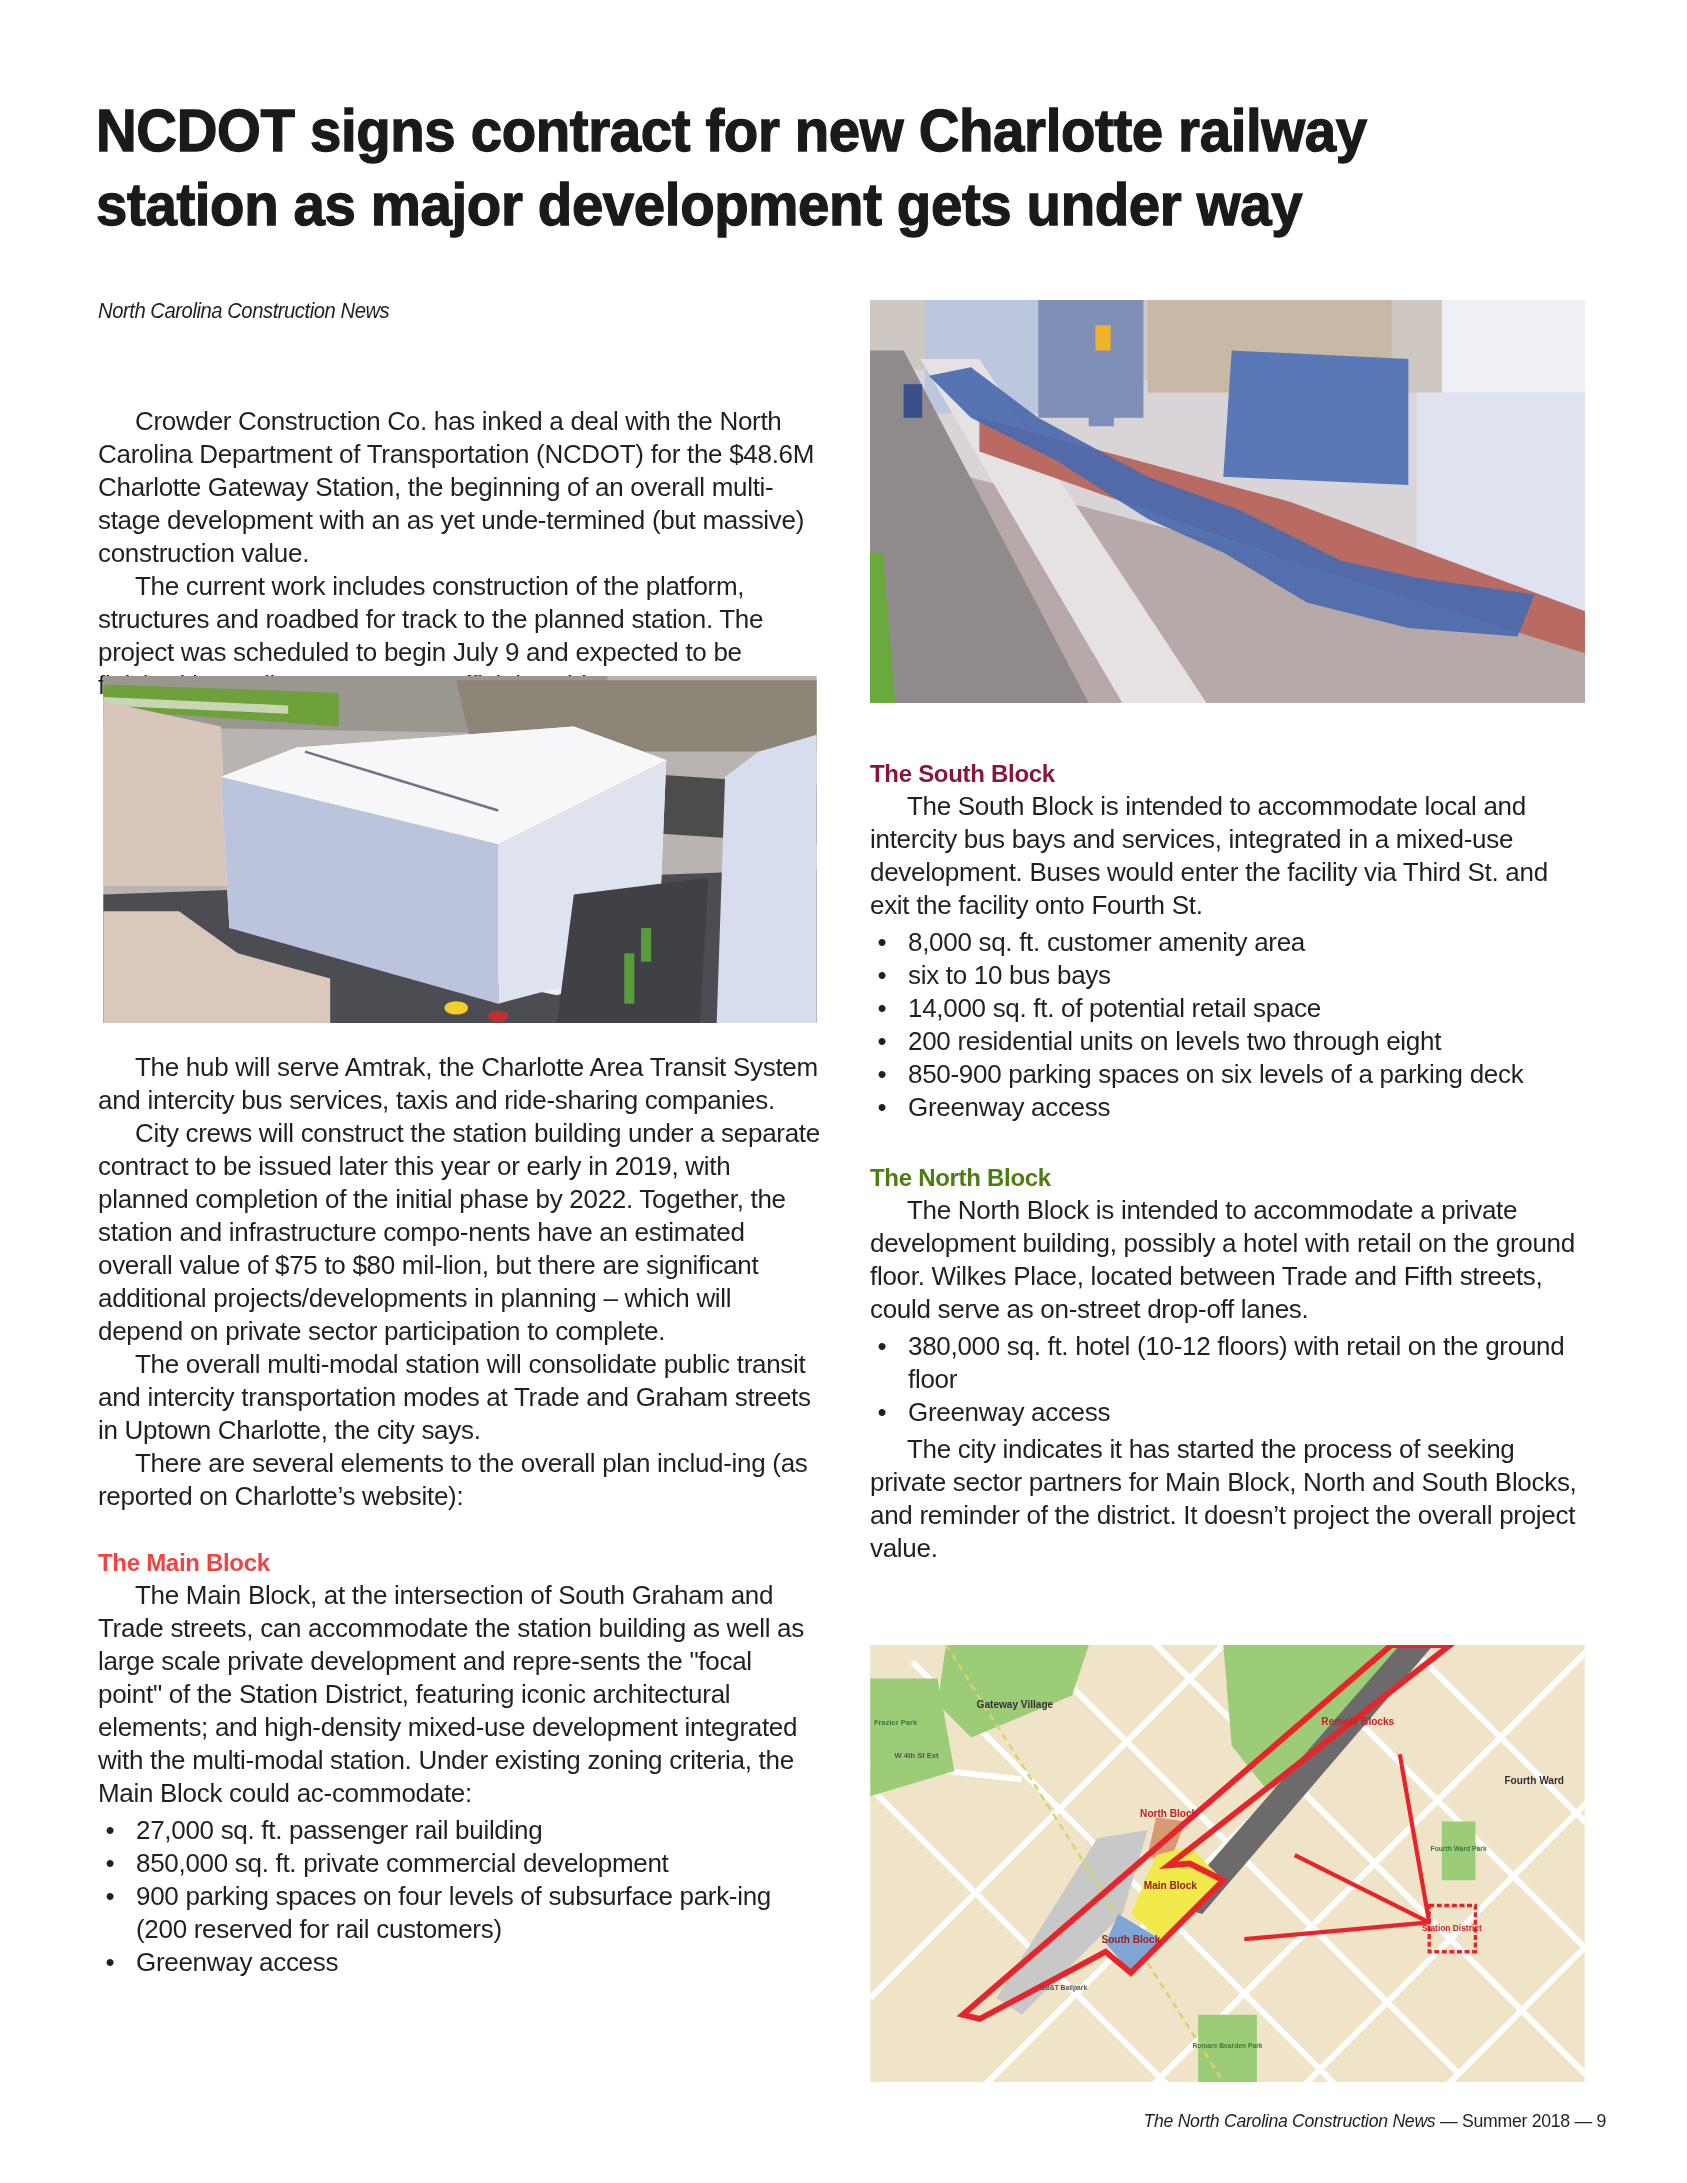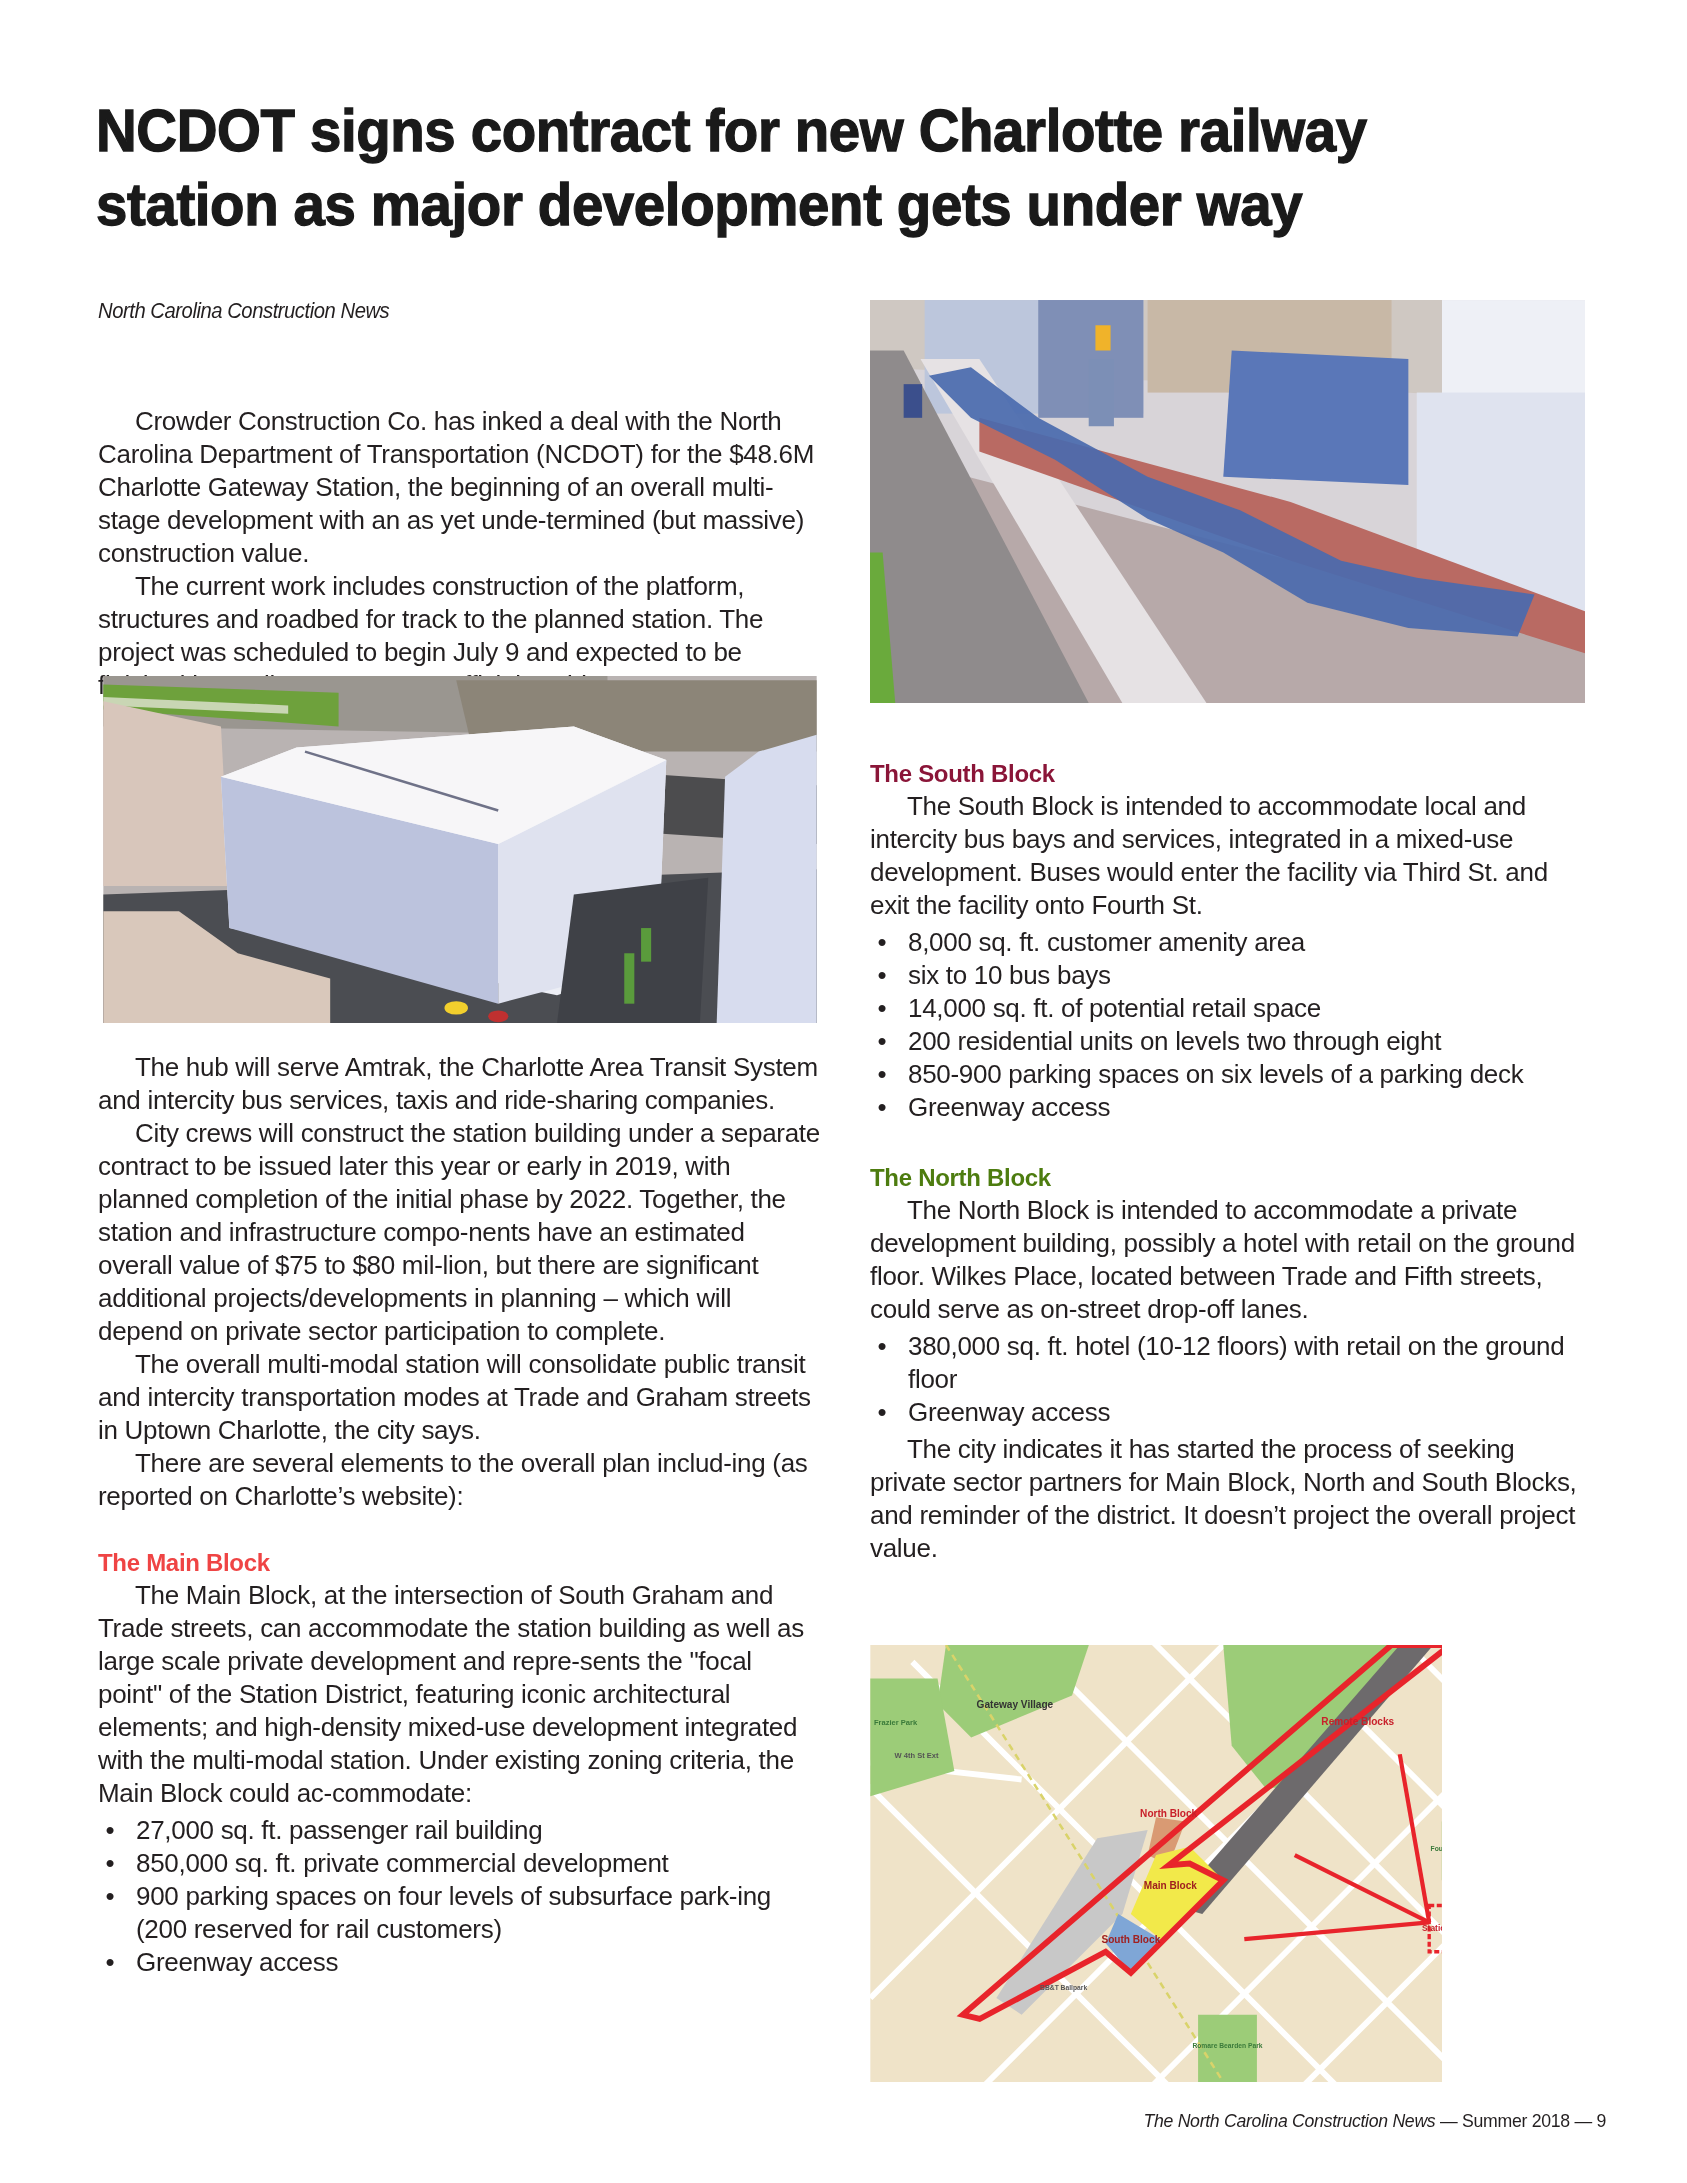--- a/index.html
+++ b/index.html
@@ -107,21 +107,21 @@
   <div class="gap"></div>
   <h3 class="heading" style="color: #4d7c0f;">The North Block</h3>
   <p class="indent">The North Block is intended to accommodate a private development building, possibly a hotel with retail on the ground floor. Wilkes Place, located between Trade and Fifth streets, could serve as on-street drop-off lanes.</p>
   <ul class="bullets">
     <li>380,000 sq. ft. hotel (10-12 floors) with retail on the ground floor</li>
     <li>Greenway access</li>
   </ul>
   <p class="indent">The city indicates it has started the process of seeking private sector partners for Main Block, North and South Blocks, and reminder of the district. It doesn’t project the overall project value.</p>
 </div>
 
-<div class="photo" style="left:870px; top:1645px; width:572px; height:437px;">
+<div class="photo" style="left:870px; top:1645px; width:715px; height:437px;">
   <svg id="map-svg" width="715" height="437" viewBox="0 0 850 520">
     <rect id="map-base" width="850" height="520" fill="#efe3c8"></rect>
     <g stroke="#ffffff" stroke-width="7" fill="none">
       <line x1="-50" y1="120" x2="400" y2="570"></line>
       <line x1="50" y1="20" x2="560" y2="530"></line>
       <line x1="150" y1="-40" x2="700" y2="510"></line>
       <line x1="300" y1="-40" x2="860" y2="520"></line>
       <line x1="450" y1="-40" x2="900" y2="410"></line>
       <line x1="600" y1="-40" x2="900" y2="260"></line>
       <line x1="0" y1="420" x2="440" y2="-20"></line>

